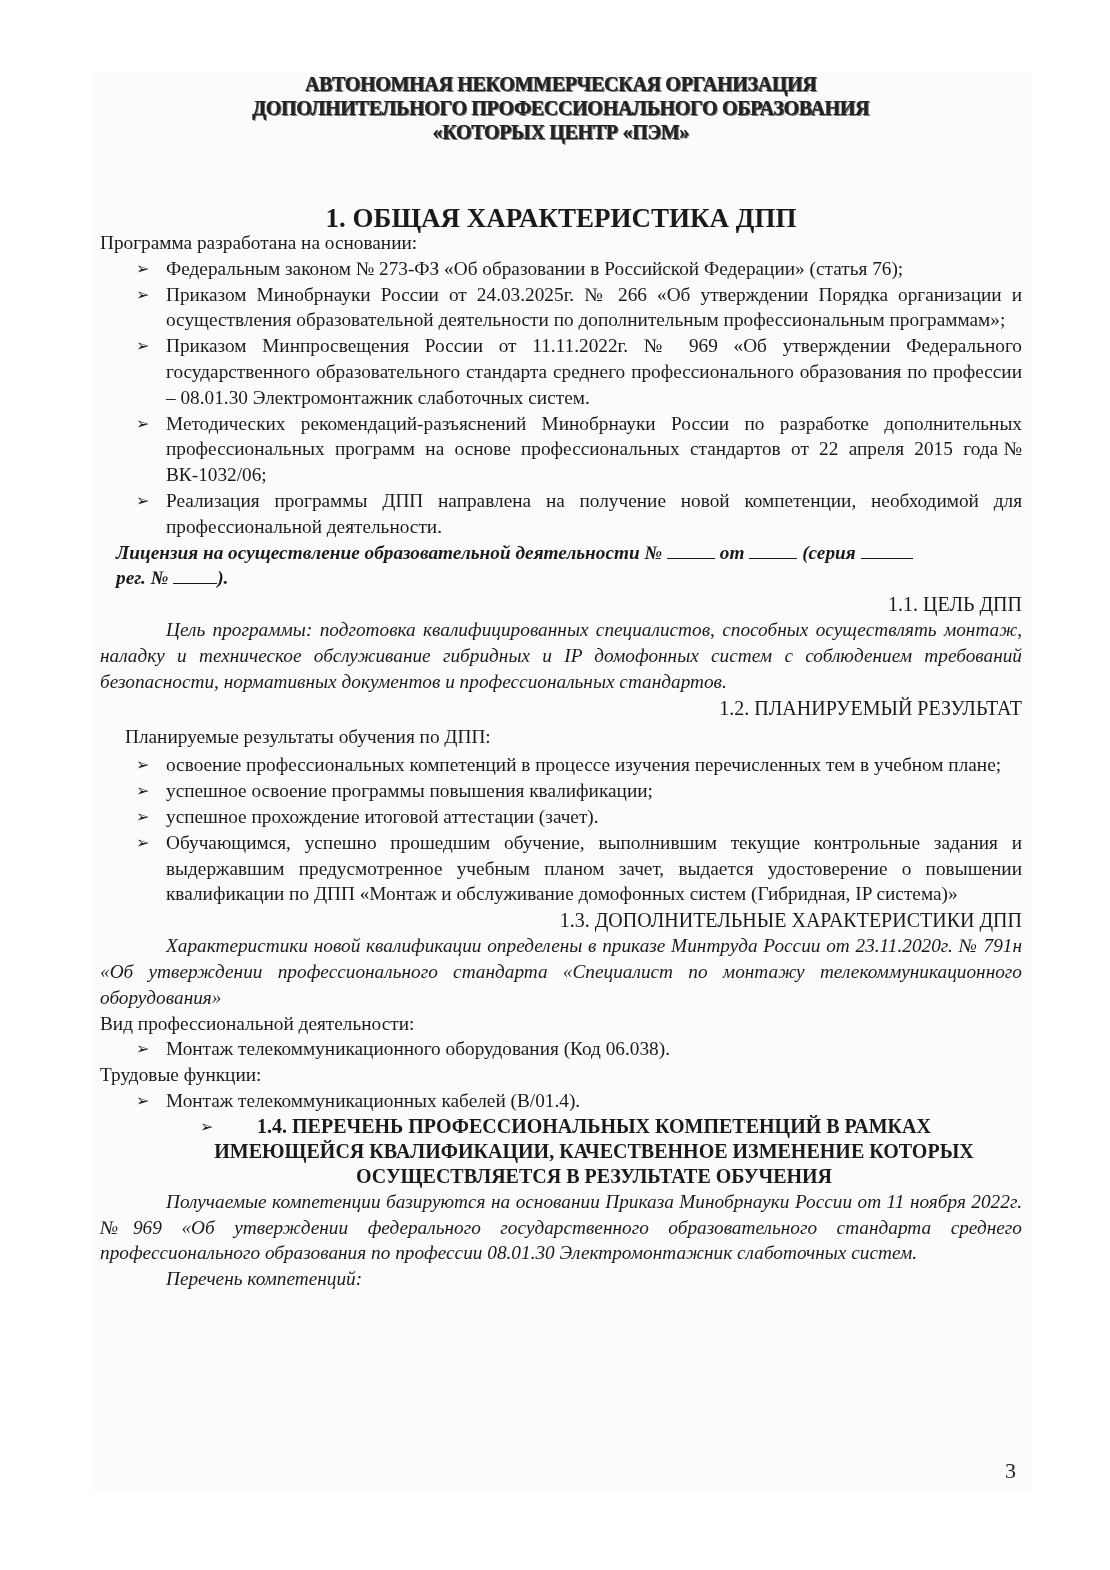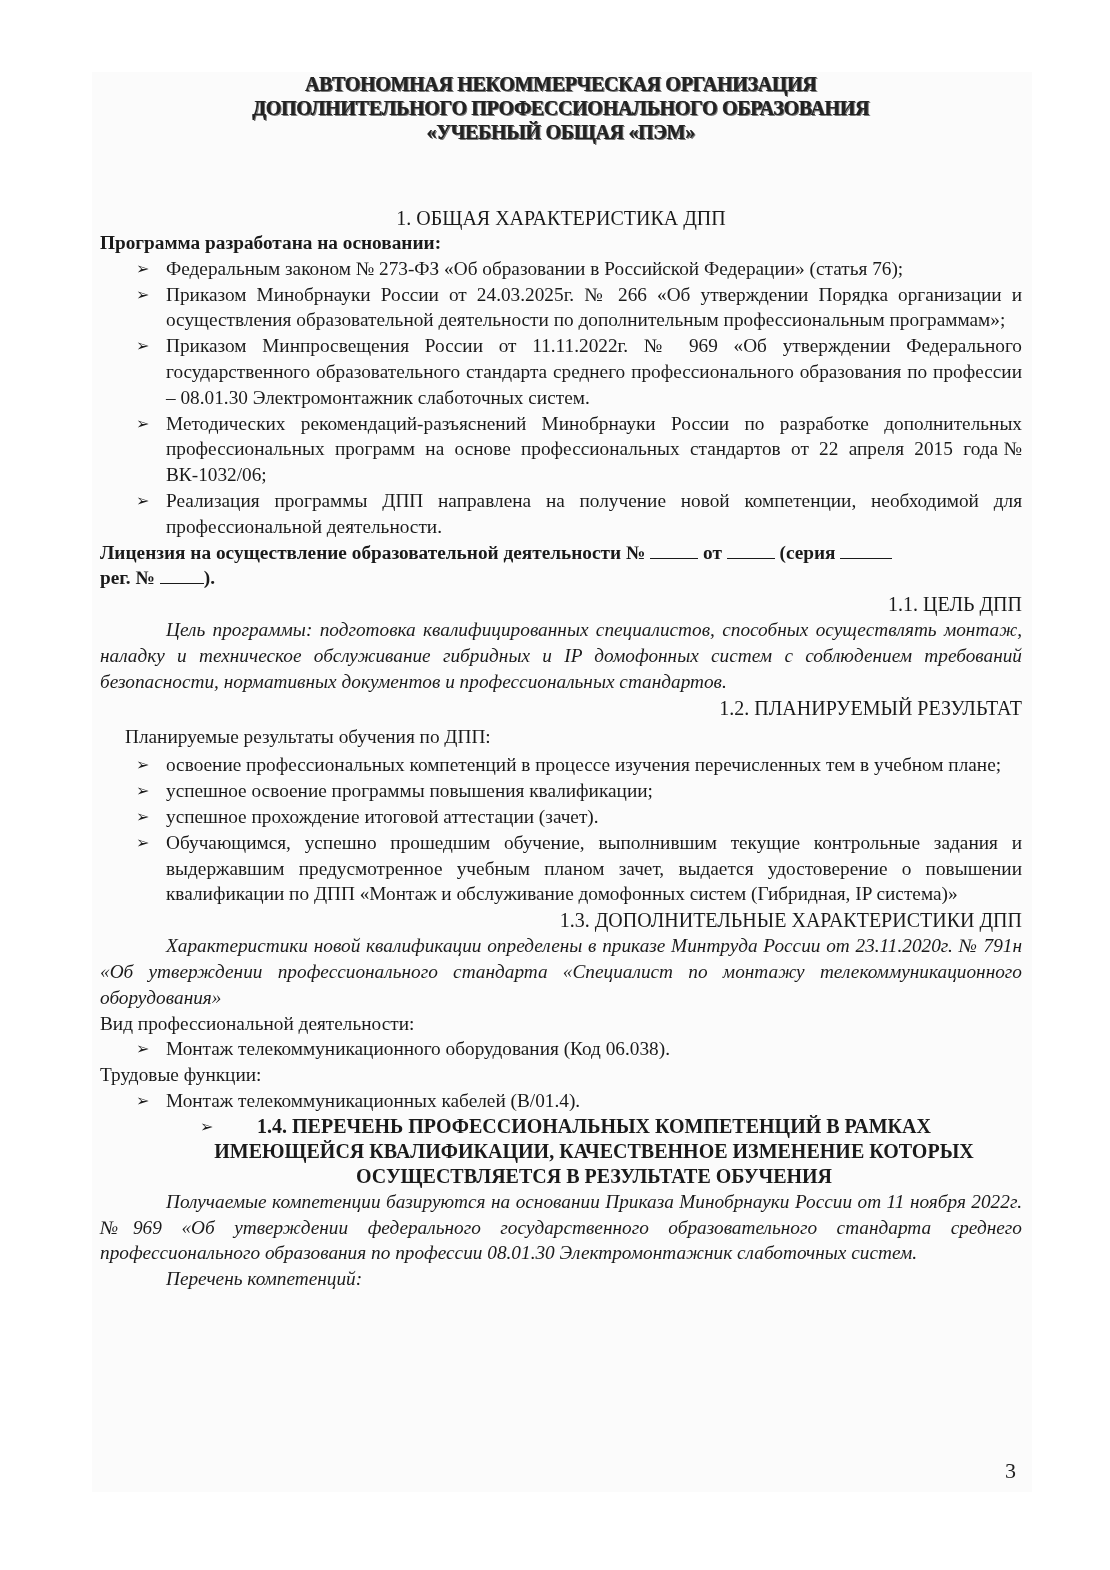--- a/index.html
+++ b/index.html
@@ -45,54 +45,56 @@
       font-size: 20px;
       line-height: 24px;
       color: #222;
       text-shadow: 1px 1px 0 #777, -0.5px 0 0 #555;
       letter-spacing: -0.3px;
       margin: 0;
     }
     .org-header div { margin: 0; }
     .h1 {
       text-align: center;
-      font-weight: normal;
-      font-size: 20px;
+      font-weight: bold;
+      font-size: 27px;
       margin-top: 62px;
       line-height: 24px;
     }
     .h2 {
       text-align: right;
       font-weight: normal;
       font-size: 20px;
       line-height: 26px;
     }
     .bold-line {
-      font-weight: bold;
+      font-weight: normal;
     }
     ul.arrows {
       list-style: none;
       margin: 0;
       padding: 0;
     }
     ul.arrows li {
       position: relative;
       padding-left: 66px;
       text-align: justify;
       text-align-last: left;
     }
     ul.arrows li .bullet {
       position: absolute;
       left: 36px;
       top: 0;
       font-size: 16px;
     }
     .license {
       font-weight: bold;
+      font-style: italic;
       text-align: justify;
+      margin-left: 16px;
     }
     .blank {
       display: inline-block;
       border-bottom: 1.5px solid #1a1a1a;
       height: 18px;
       vertical-align: baseline;
     }
     .para {
       text-align: justify;
       text-indent: 66px;
@@ -130,21 +132,21 @@
 <body>
 
 <div class="page">
   <div class="scan-area"></div>
 
   <div class="content">
 
     <div class="org-header">
       <div>АВТОНОМНАЯ НЕКОММЕРЧЕСКАЯ ОРГАНИЗАЦИЯ</div>
       <div>ДОПОЛНИТЕЛЬНОГО ПРОФЕССИОНАЛЬНОГО ОБРАЗОВАНИЯ</div>
-      <div>«УЧЕБНЫЙ ОБЩАЯ «ПЭМ»</div>
+      <div>«КОТОРЫХ ЦЕНТР «ПЭМ»</div>
     </div>
 
     <div class="h1">1. ОБЩАЯ ХАРАКТЕРИСТИКА ДПП</div>
     <div class="bold-line">Программа разработана на основании:</div>
 
     <ul class="arrows">
       <li>
         <span class="bullet">➢</span>
         <span>Федеральным законом № 273-ФЗ «Об образовании в Российской Федерации» (статья 76);</span>
       </li>

